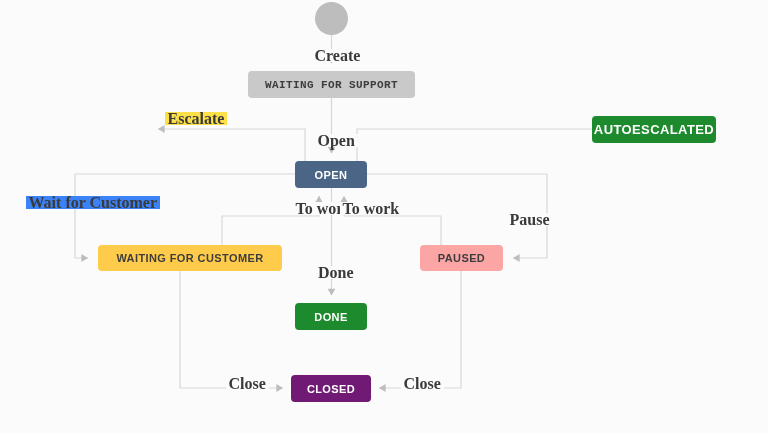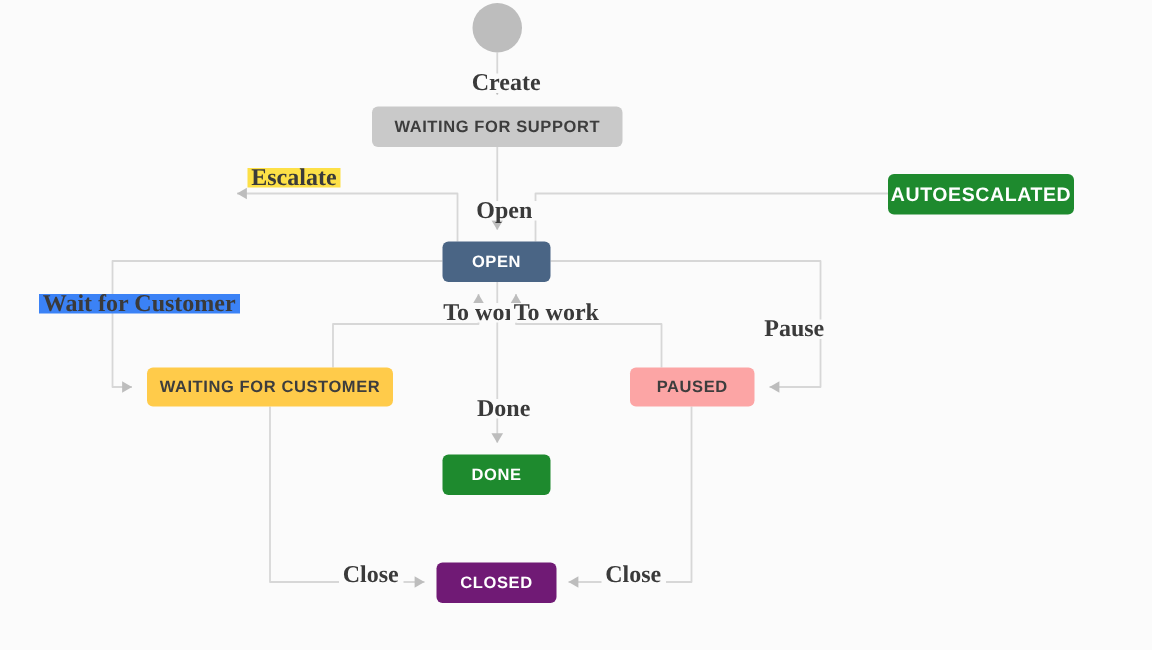--- a/index.html
+++ b/index.html
@@ -100,34 +100,34 @@
       <path d="M331.5,188 L331.5,295" marker-end="url(#arrow-down)"></path>
 
       <path d="M180,271 L180,388 L283,388" marker-end="url(#arrow-right)"></path>
 
       <path d="M461,271 L461,388 L379,388" marker-end="url(#arrow-left)"></path>
     </g>
   </svg>
 
   <div class="node-start" style="left: 315px; top: 2px; width: 33px; height: 33px; background: rgb(189, 189, 189); color: rgb(255, 255, 255);"></div>
 
-  <div class="node" style="left: 248px; top: 71px; width: 167px; height: 27px; background: rgb(201, 201, 201); color: rgb(61, 61, 61); font-size: 11px;">
+  <div class="node" style="left: 248px; top: 71px; width: 167px; height: 27px; background: rgb(201, 201, 201); color: rgb(61, 61, 61); font-size: 11px; font-family: Liberation Mono, monospace;">
     <span>WAITING FOR SUPPORT</span>
   </div>
 
 
   <div class="node" style="left: 592px; top: 116px; width: 124px; height: 27px; background: rgb(30, 138, 46); color: rgb(255, 255, 255); font-size: 13px;">
     <span>AUTOESCALATED</span>
   </div>
 
   <div class="node" style="left: 295px; top: 161px; width: 72px; height: 27px; background: rgb(74, 101, 133); color: rgb(255, 255, 255); font-size: 11px;">
     <span>OPEN</span>
   </div>
 
-  <div class="node" style="left: 98px; top: 245px; width: 164px; height: 26px; background: rgb(255, 203, 74); color: rgb(61, 61, 61); font-size: 11px;">
+  <div class="node" style="left: 98px; top: 245px; width: 184px; height: 26px; background: rgb(255, 203, 74); color: rgb(61, 61, 61); font-size: 11px;">
     <span>WAITING FOR CUSTOMER</span>
   </div>
 
   <div class="node" style="left: 420px; top: 245px; width: 83px; height: 26px; background: #fca5a5; color: rgb(61, 61, 61); font-size: 11px;">
     <span>PAUSED</span>
   </div>
 
   <div class="node" style="left: 295px; top: 303px; width: 72px; height: 27px; background: rgb(30, 138, 46); color: rgb(255, 255, 255); font-size: 11px;">
     <span>DONE</span>
   </div>

